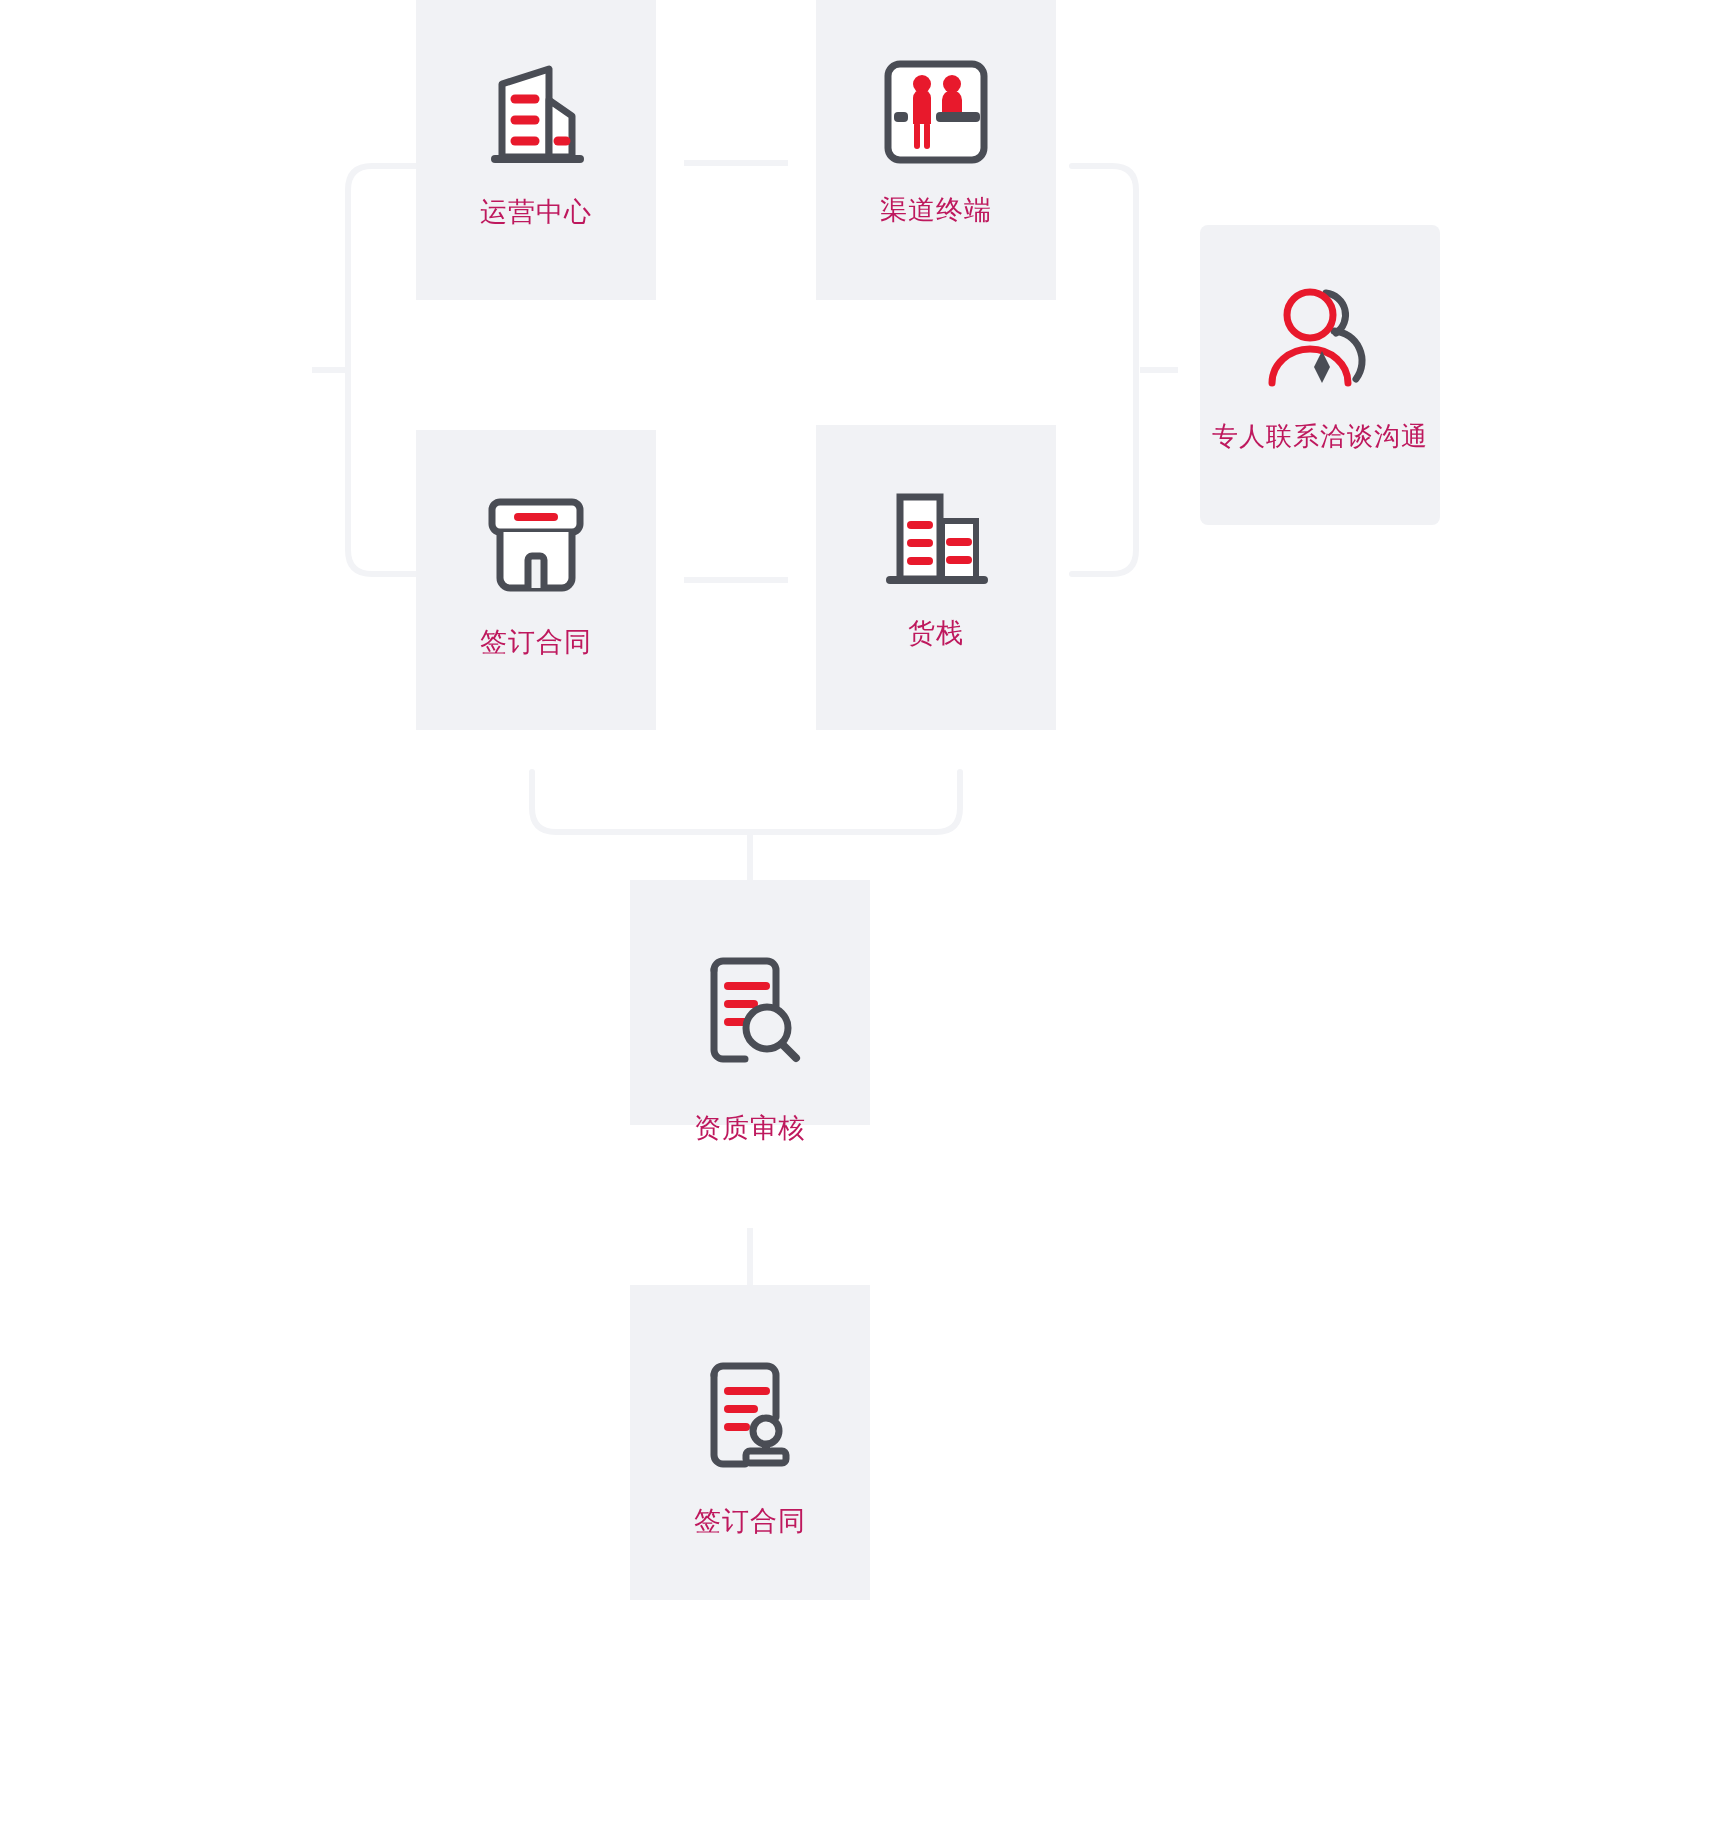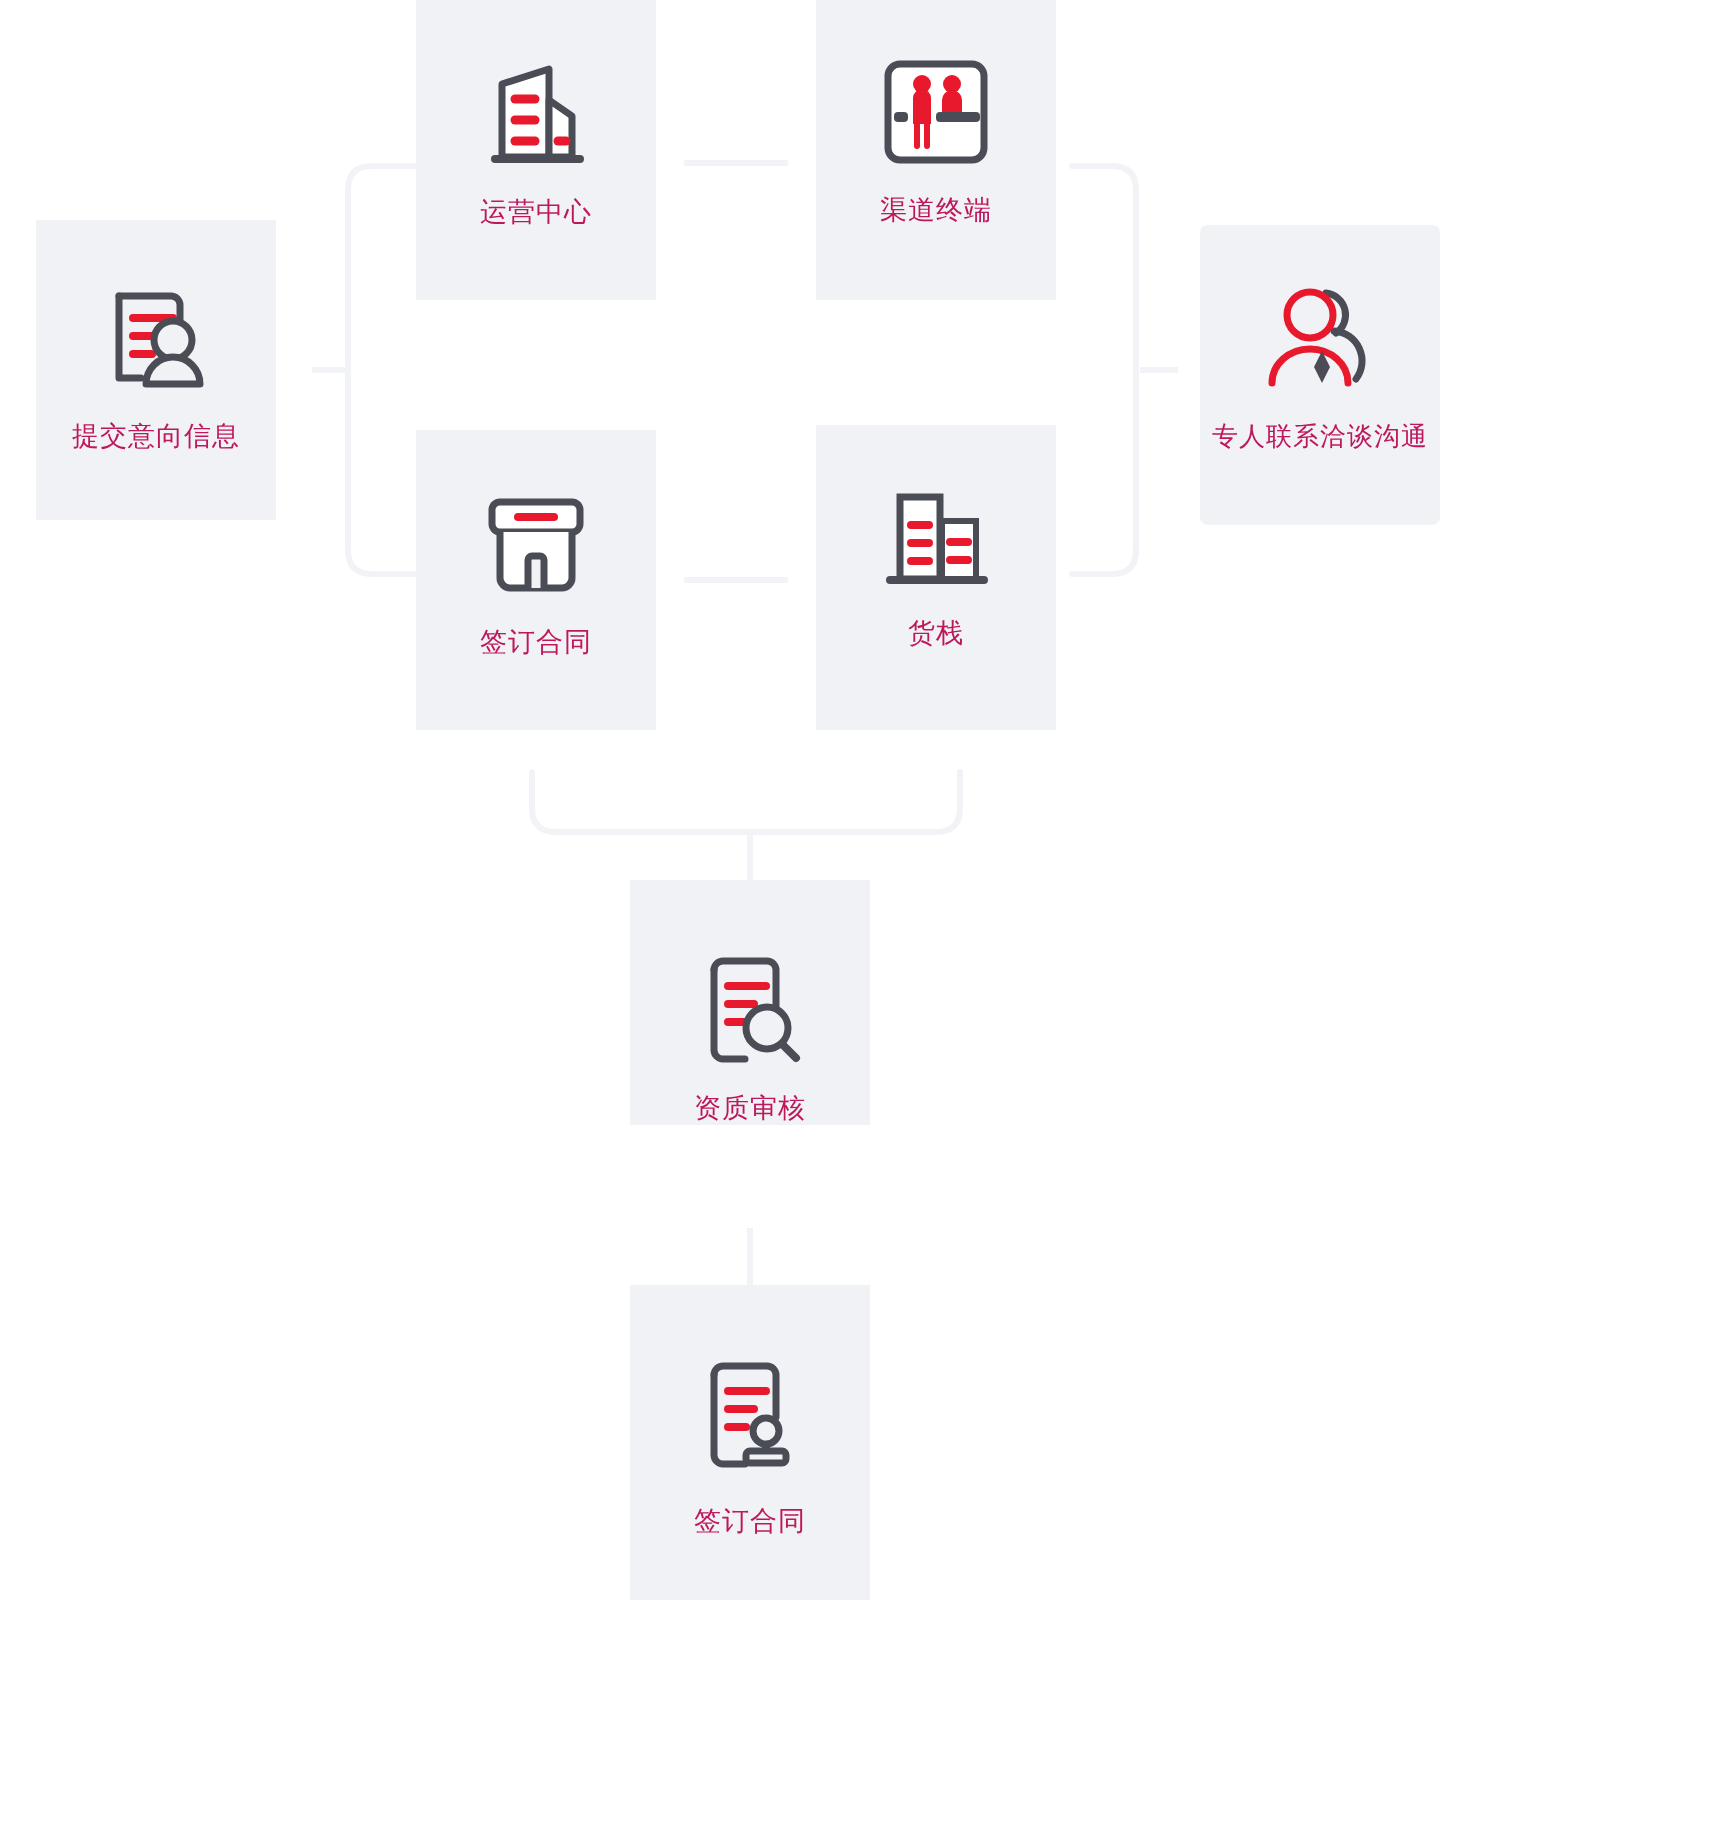--- a/index.html
+++ b/index.html
@@ -68,21 +68,21 @@
   #card-contact .label{ margin-top:26px; font-size:26px; }
 
   #card-channel     { left:416px;  top:430px;  width:240px; height:300px; }
   #card-channel .icon-wrap{ margin-top:62px; }
   #card-channel .label{ margin-top:28px; }
 
   #card-warehouse   { left:816px;  top:425px;  width:240px; height:305px;font-family:Liberation Serif, serif; }
   #card-warehouse .icon-wrap{ margin-top:62px; }
   #card-warehouse .label{ margin-top:26px; }
 
-  #card-review      { left:630px;  top:880px;  width:240px; height:245px; }
+  #card-review      { left:630px;  top:880px;  width:240px; height:245px;gap:20px; }
   #card-review .icon-wrap{ margin-top:72px; }
   #card-review .label{ margin-top:24px; }
 
   #card-contract    { left:630px;  top:1285px; width:240px; height:315px; }
   #card-contract .icon-wrap{ margin-top:72px; }
   #card-contract .label{ margin-top:32px; }
 
   svg{ display:block; overflow:visible; }
 </style>
 </head>
@@ -104,34 +104,20 @@
 
     <line x1="684" y1="580" x2="788" y2="580" stroke="#f2f3f6" stroke-width="6"></line>
 
     <path d="M 532 772 L 532 808 Q 532 832 556 832 L 936 832 Q 960 832 960 808 L 960 772" stroke="#f2f3f6" stroke-width="6" fill="none" stroke-linecap="round"></path>
 
     <line x1="750" y1="833" x2="750" y2="880" stroke="#f2f3f6" stroke-width="6"></line>
 
     <line x1="750" y1="1228" x2="750" y2="1285" stroke="#f2f3f6" stroke-width="6"></line>
   </svg>
 
-  <div class="card" id="card-submit">
-    <div class="icon-wrap">
-      <svg width="118" height="118" viewBox="0 0 118 118">
-        <path d="M22 18 h52 a9 9 0 0 1 9 9 v27" fill="none" stroke="#4a4d55" stroke-width="7" stroke-linecap="round" stroke-linejoin="round"></path>
-        <path d="M22 18 v82 h22" fill="none" stroke="#4a4d55" stroke-width="7" stroke-linecap="round" stroke-linejoin="round"></path>
-        <line x1="36" y1="40" x2="76" y2="40" stroke="#e8192c" stroke-width="8" stroke-linecap="round"></line>
-        <line x1="36" y1="58" x2="62" y2="58" stroke="#e8192c" stroke-width="8" stroke-linecap="round"></line>
-        <line x1="36" y1="76" x2="55" y2="76" stroke="#e8192c" stroke-width="8" stroke-linecap="round"></line>
-        <circle cx="76" cy="62" r="19" fill="#f1f2f5" stroke="#4a4d55" stroke-width="7"></circle>
-        <path d="M49 106 a27 27 0 0 1 54 0 z" fill="#f1f2f5" stroke="#4a4d55" stroke-width="7" stroke-linejoin="round"></path>
-      </svg>
-    </div>
-    <div class="label">提交意向信息</div>
-  </div>
 
   <div class="card" id="card-operation">
     <div class="icon-wrap">
       <svg width="118" height="112" viewBox="0 0 118 112">
         <path d="M25 24 L72 9 L72 97 L25 97 Z" fill="#ffffff" stroke="#4a4d55" stroke-width="7" stroke-linejoin="round"></path>
         <path d="M72 40 L95 56 L95 97 L72 97 Z" fill="#ffffff" stroke="#4a4d55" stroke-width="7" stroke-linejoin="round"></path>
         <line x1="38" y1="39" x2="58" y2="39" stroke="#e8192c" stroke-width="9" stroke-linecap="round"></line>
         <line x1="38" y1="60" x2="58" y2="60" stroke="#e8192c" stroke-width="9" stroke-linecap="round"></line>
         <line x1="38" y1="81" x2="58" y2="81" stroke="#e8192c" stroke-width="9" stroke-linecap="round"></line>
         <line x1="81" y1="81" x2="89" y2="81" stroke="#e8192c" stroke-width="9" stroke-linecap="round"></line>

